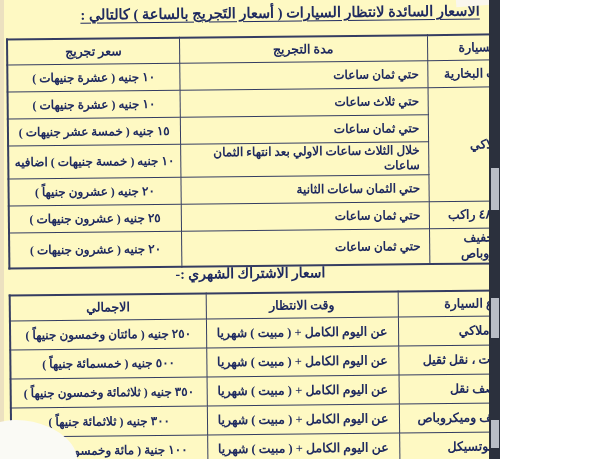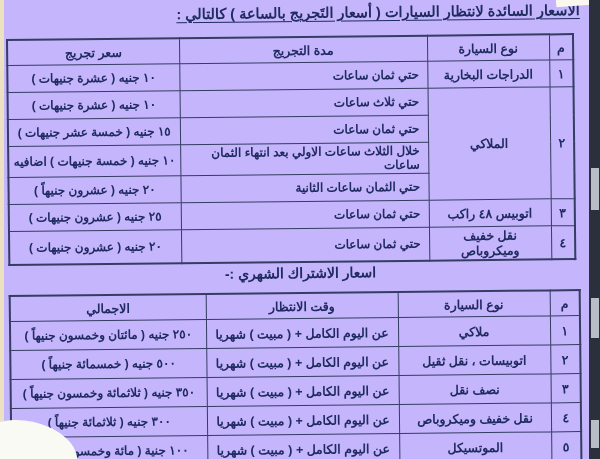--- a/index.html
+++ b/index.html
@@ -1,19 +1,19 @@
 <!DOCTYPE html>
 <html lang="ar"><head>
 <meta charset="utf-8">
 <style>
   html,body{margin:0;padding:0;background:#ffffff;}
   .page{
-    position:relative;width:600px;height:459px;overflow:hidden;
-    background:#c4b5fd;
-    font-family:Liberation Sans, sans-serif;color:#202b60;
+    position:relative;width:500px;height:459px;overflow:hidden;
+    background:#fef9c3;
+    font-family:Liberation Serif, serif;color:#202b60;
   }
   .tilt{position:absolute;inset:0;transform:rotate(-0.6deg);transform-origin:50% 50%;}
   .title{
     position:absolute;top:5px;right:18px;max-width:560px;
     direction:rtl;font-size:14.5px;font-weight:bold;white-space:nowrap;
     text-decoration:underline;text-underline-offset:3px;
   }
   table{border-collapse:collapse;table-layout:fixed;position:absolute;}
   .t1{left:8px;top:36px;width:566px;border:2px solid #353d62;}
   .t2{left:8px;top:292px;width:570px;border:2px solid #353d62;}

